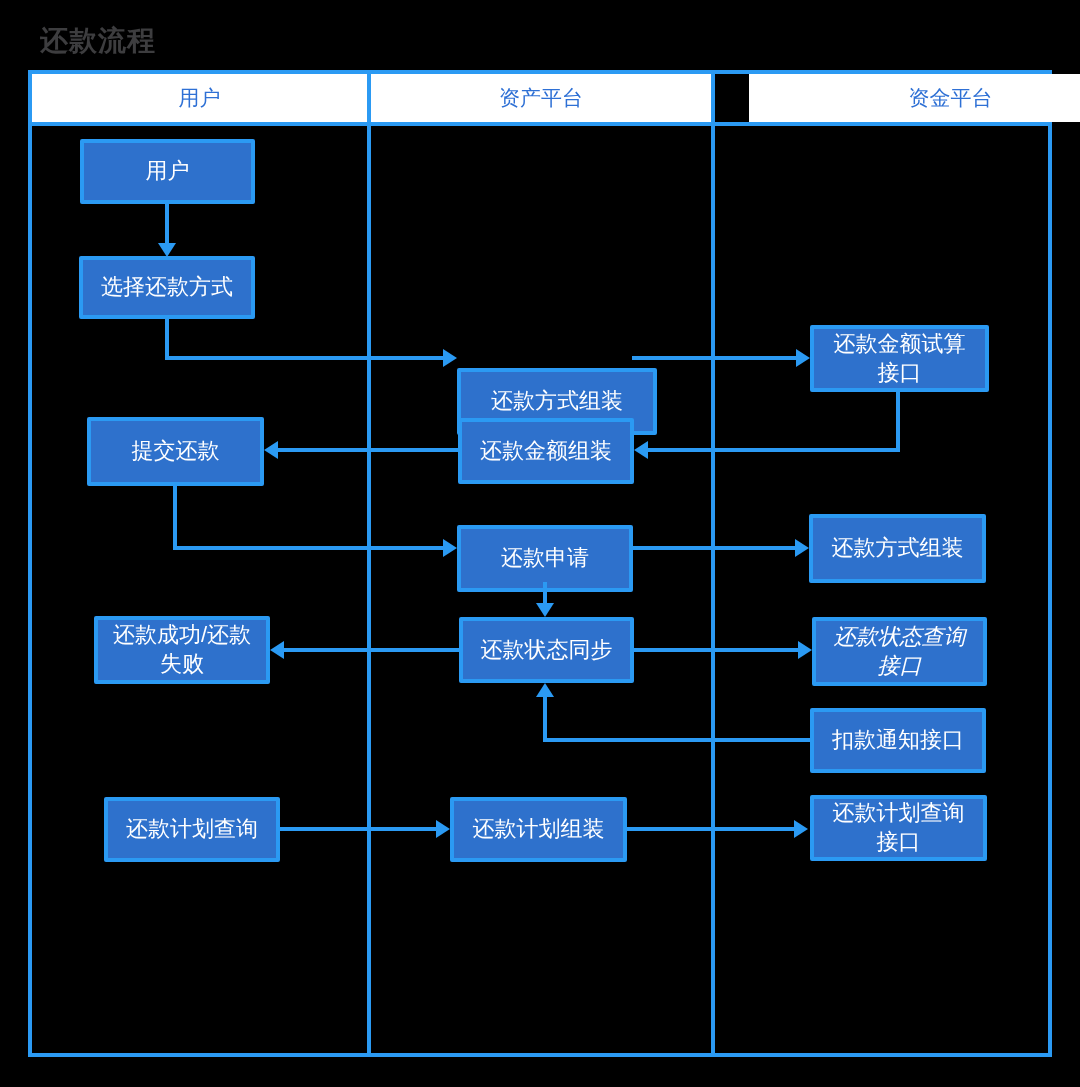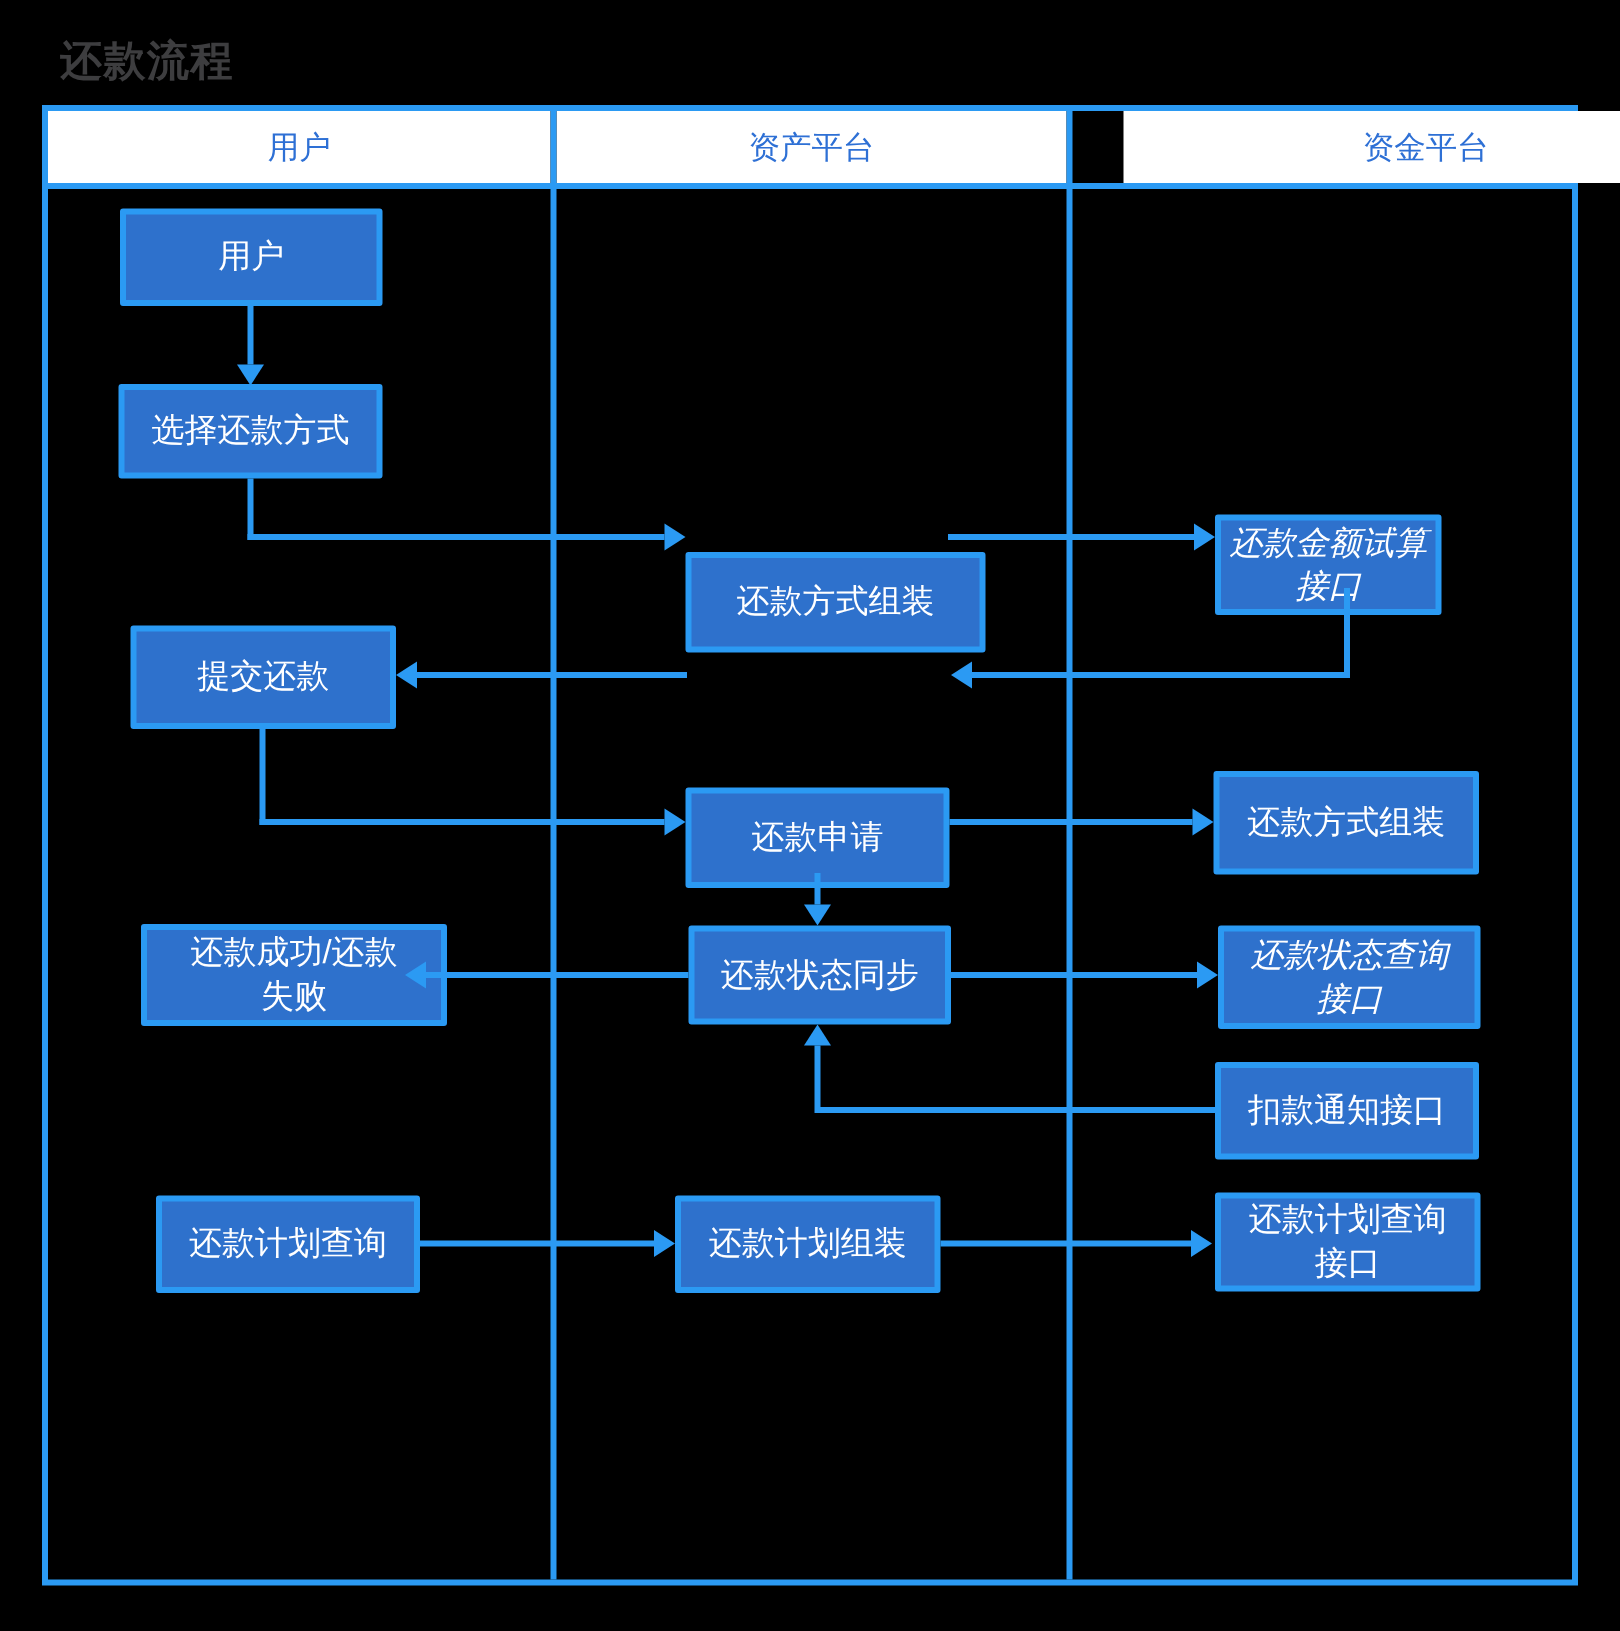--- a/index.html
+++ b/index.html
@@ -51,30 +51,31 @@
   <div class="hcell" style="left:32px;width:335px;top:74px;">用户</div>
   <div class="hcell" style="left:371px;width:340px;top:74px;">资产平台</div>
   <div class="hcell" style="left:749px;width:333px;top:74px;padding-left:35px;">资金平台</div>
   <div class="hdiv" style="left:367px;"></div>
   <div class="hdiv" style="left:711px;"></div>
   <div class="hrule"></div>
 
   <div class="node" style="left:80px;top:139px;width:175px;height:65px;">用户</div>
   <div class="node" style="left:79px;top:256px;width:176px;height:63px;">选择还款方式</div>
   <div class="node" style="left:87px;top:417px;width:177px;height:69px;">提交还款</div>
-  <div class="node" style="left:94px;top:616px;width:204px;height:68px;">还款成功/还款
+  <div class="node" style="left:94px;top:616px;width:176px;height:68px;">还款成功/还款
 失败</div>
   <div class="node" style="left:104px;top:797px;width:176px;height:65px;">还款计划查询</div>
 
   <div class="node" style="left:457px;top:324px;width:200px;height:67px;margin-top:44px;">还款方式组装</div>
+  <div class="node" style="left:458px;top:418px;width:176px;height:66px;">还款金额组装</div>
   <div class="node" style="left:457px;top:515px;width:176px;height:67px;margin-top:10px;">还款申请</div>
   <div class="node" style="left:459px;top:617px;width:175px;height:66px;">还款状态同步</div>
   <div class="node" style="left:450px;top:797px;width:177px;height:65px;">还款计划组装</div>
 
-  <div class="node" style="left:810px;top:343px;width:151px;height:67px;font-style:italic;">还款金额试算
+  <div class="node" style="left:810px;top:325px;width:179px;height:67px;">还款金额试算
 接口</div>
   <div class="node" style="left:809px;top:514px;width:177px;height:69px;">还款方式组装</div>
   <div class="node" style="left:812px;top:617px;width:175px;height:69px;font-style:italic;">还款状态查询
 接口</div>
   <div class="node" style="left:810px;top:708px;width:176px;height:65px;">扣款通知接口</div>
   <div class="node" style="left:810px;top:795px;width:177px;height:66px;">还款计划查询
 接口</div>
 
   <div class="edge" style="left:165px;top:204px;width:4px;height:39px;"></div>
   <div class="ah ad" style="left:158px;top:243px;"></div>

